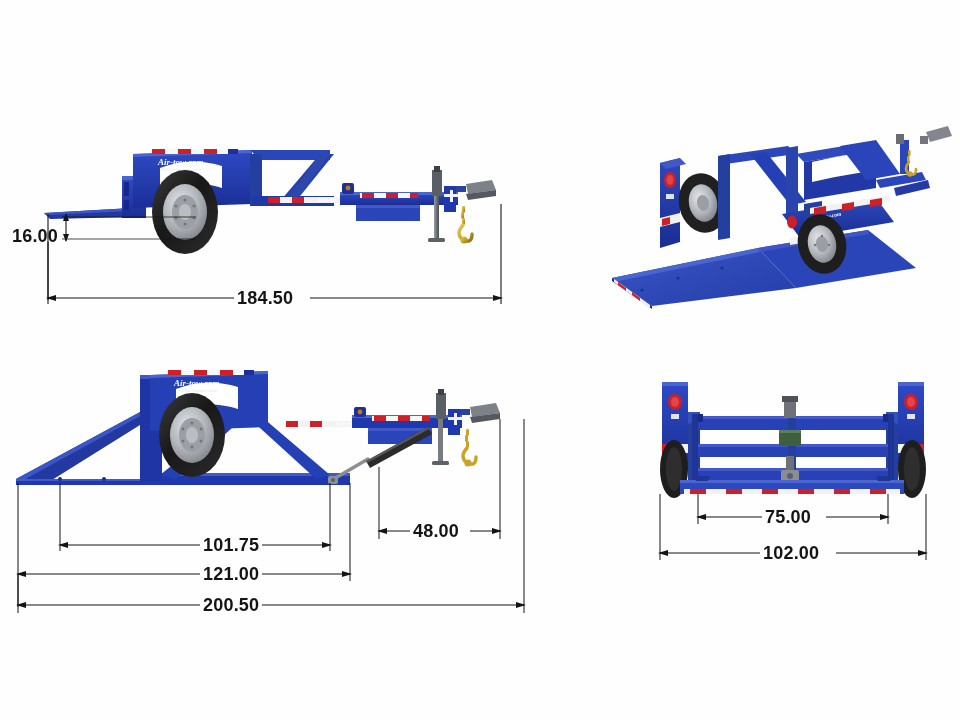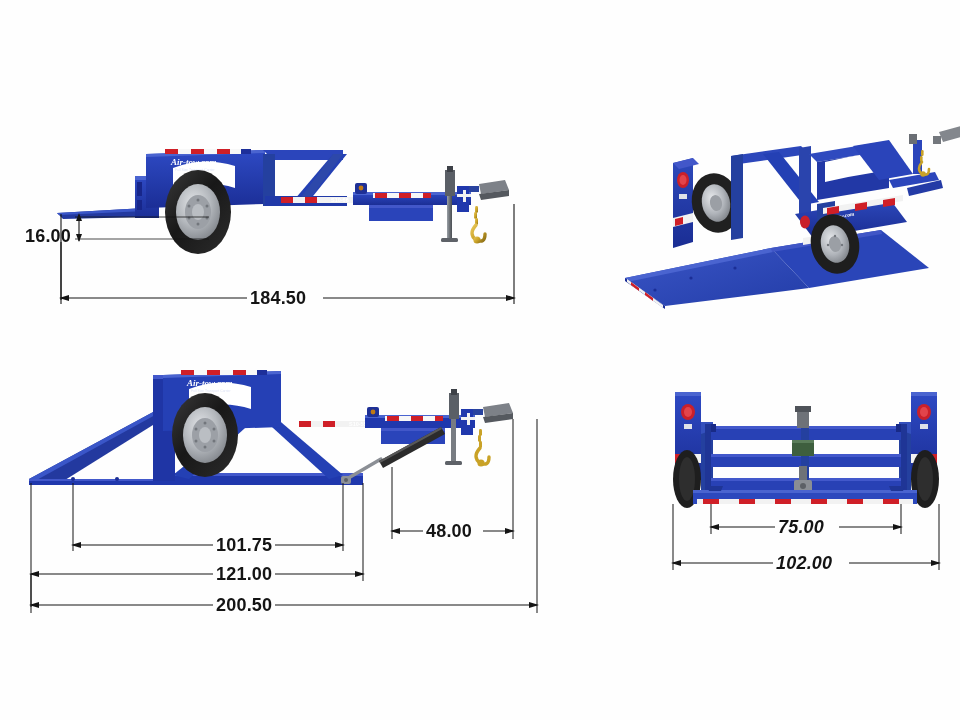--- a/index.html
+++ b/index.html
@@ -13,21 +13,20 @@
   }
   #sheet {
     position: relative;
     width: 960px;
     height: 720px;
     background: #fefefe;
     overflow: hidden;
   }
   .view {
     position: absolute;
-    margin-left: 13px;
   }
   svg { display: block; overflow: visible; }
   .dimtext {
     font-family: "Liberation Sans", sans-serif;
     font-weight: bold;
     fill: #141414;
     font-size: 18px;
     letter-spacing: 0.2px;
   }
   .decal-logo {
@@ -463,21 +462,21 @@
         <line x1="18" y1="250" x2="200" y2="250" stroke-width="1.0"></line>
         <line x1="262" y1="250" x2="524" y2="250" stroke-width="1.0"></line>
         <polygon points="16,250 26,247 26,253" fill="#141414" stroke="none"></polygon>
         <polygon points="526,250 516,247 516,253" fill="#141414" stroke="none"></polygon>
       </g>
       <text class="dimtext" x="203" y="256">200.50</text>
 
     </svg>
   </div>
 
-  <div class="view" style="left:640px; top:384px; width:320px; height:220px;font-style:italic;">
+  <div class="view" style="left:640px; top:374px; width:320px; height:220px;">
     <svg width="320" height="220" viewBox="0 0 320 220">
       <defs>
         <linearGradient id="rearBlueG" x1="0" y1="0" x2="0" y2="1">
           <stop offset="0%" stop-color="#2e4ac4"></stop>
           <stop offset="100%" stop-color="#1b2e96"></stop>
         </linearGradient>
       </defs>
 
       <g>
         <rect x="22" y="8" width="26" height="88" fill="url(#rearBlueG)"></rect>

